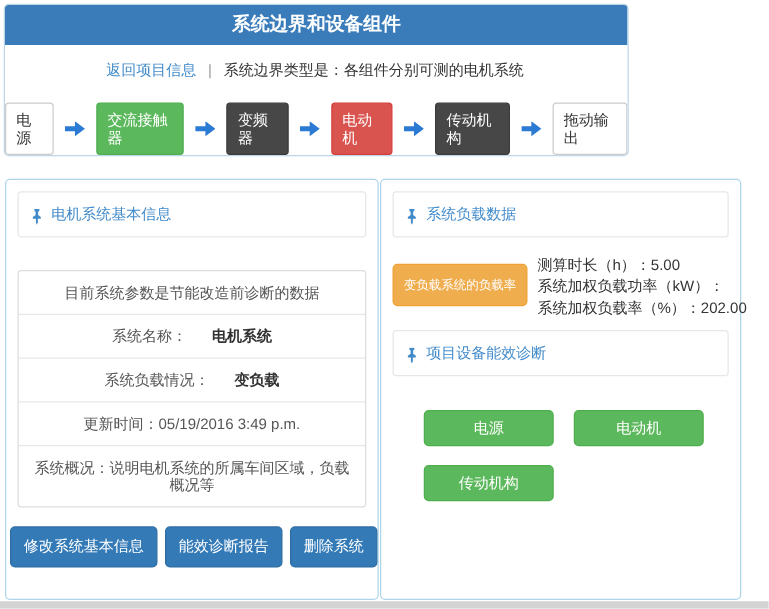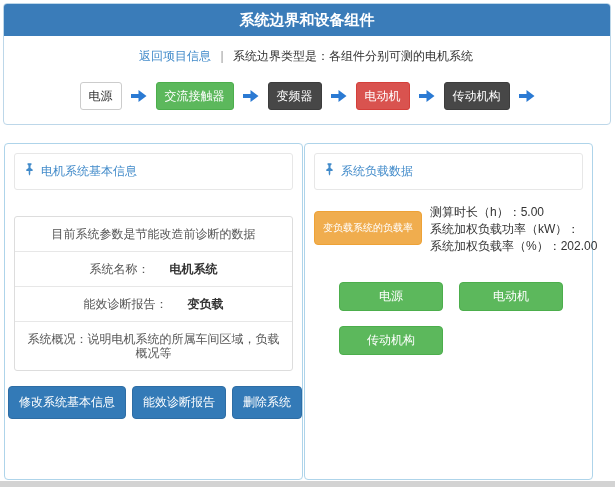--- a/index.html
+++ b/index.html
@@ -3,21 +3,21 @@
 <meta charset="utf-8">
 <style>
   html,body { margin:0; padding:0; }
   body {
     width:615px; height:487px; position:relative; background:#ffffff;
     font-family:"Liberation Sans","DejaVu Sans",sans-serif; color:#333;
     overflow:hidden;
   }
   
   .top-panel {
-    position:absolute; left:3px; top:3px; width:608px; height:122px;
+    position:absolute; left:3px; top:3px; width:500px; height:122px;
     border:1px solid #bdd7e9; border-radius:4px; background:#fff;
     box-sizing:border-box; overflow:hidden;
   }
   .top-header {
     background:#3a7cb9; color:#fff; font-size:15px; font-weight:bold;
     text-align:center; height:32px; line-height:32px;
   }
   .crumb { padding:12px 10px 0 8px; font-size:12px; color:#333;text-align:center; }
   .crumb .link { color:#428bca; text-decoration:none; cursor:pointer; }
   .crumb .sep { color:#999; margin:0 6px; }
@@ -34,21 +34,21 @@
   
   .panel {
     position:absolute; top:143px; height:337px; background:#fff;
     border:1px solid #aed4ea; border-radius:4px; box-sizing:border-box;
   }
   .panel.left  { left:4px;  width:299px; }
   .panel.right { left:304px; width:289px; }
   .sec-header {
     margin:9px 9px 0 9px; border:1px solid #e7e7e7; border-radius:3px;
     padding:9px 9px; font-size:12px; color:#428bca;
-    display:flex; align-items:flex-start; gap:6px; background:#fff;
+    display:flex; align-items:flex-end; gap:6px; background:#fff;
   }
   .pin { width:11px; height:13px; fill:#428bca; flex:0 0 auto; }
   .info-list { margin:26px 9px 0 9px; border:1px solid #ddd; border-radius:3px; font-size:12px; color:#555;text-align:center; }
   .info-row { padding:10px 10px; border-bottom:1px solid #e7e7e7; line-height:14px; }
   .info-row:last-child { border-bottom:none; }
   .info-row b { color:#333;padding-left:20px; }
   .btn-row { display:flex; justify-content:flex-end; gap:6px; margin-top:15px; }
   .btn-blue {
     background:#337ab7; border:1px solid #2e6da4; color:#fff; font-size:12px;
     padding:7px 10px; border-radius:4px; cursor:pointer; font-family:inherit; white-space:nowrap;
@@ -82,39 +82,43 @@
     <span class="step plain">电源</span>
     <span class="arrow"></span>
     <span class="step green">交流接触器</span>
     <span class="arrow"></span>
     <span class="step dark">变频器</span>
     <span class="arrow"></span>
     <span class="step red">电动机</span>
     <span class="arrow"></span>
     <span class="step dark">传动机构</span>
     <span class="arrow"></span>
+    <span class="step plain">拖动输出</span>
   </div>
 </div>
 
 <div class="panel left">
   <div class="sec-header">
     <svg class="pin" viewBox="0 0 14 16">
       <path d="M4.5 0h5v2l-1.2 0.9v3.2l2.7 1.9v2H8v3.6L7 16l-1-2.4V10H2.9V8l2.8-1.9V2.9L4.5 2z"></path>
     </svg>
     <span>电机系统基本信息</span>
   </div>
   <div class="info-list">
     <div class="info-row">
       <span>目前系统参数是节能改造前诊断的数据</span>
     </div>
     <div class="info-row">
       <span>系统名称：</span><b>电机系统</b>
     </div>
     <div class="info-row">
-      <span>能效诊断报告：</span><b>变负载</b>
+      <span>系统负载情况：</span><b>变负载</b>
+    </div>
+    <div class="info-row">
+      <span>更新时间：</span><span>05/19/2016 3:49 p.m.</span>
     </div>
     <div class="info-row">
       <span>系统概况：</span><span>说明电机系统的所属车间区域，负载概况等</span>
     </div>
   </div>
   <div class="btn-row">
     <button class="btn-blue">修改系统基本信息</button>
     <button class="btn-blue">能效诊断报告</button>
     <button class="btn-blue">删除系统</button>
   </div>
@@ -134,20 +138,26 @@
         <span>测算时长（h）：</span><span>5.00</span>
       </div>
       <div>
         <span>系统加权负载功率（kW）：</span>
       </div>
       <div>
         <span>系统加权负载率（%）：</span><span>202.00</span>
       </div>
     </div>
   </div>
+  <div class="sec-header">
+    <svg class="pin" viewBox="0 0 14 16">
+      <path d="M4.5 0h5v2l-1.2 0.9v3.2l2.7 1.9v2H8v3.6L7 16l-1-2.4V10H2.9V8l2.8-1.9V2.9L4.5 2z"></path>
+    </svg>
+    <span>项目设备能效诊断</span>
+  </div>
   <div class="diag-grid">
     <button class="btn-green">电源</button>
     <button class="btn-green">电动机</button>
     <button class="btn-green">传动机构</button>
   </div>
 </div>
 
 <div class="bottom-strip"></div>
 
 </body></html>

